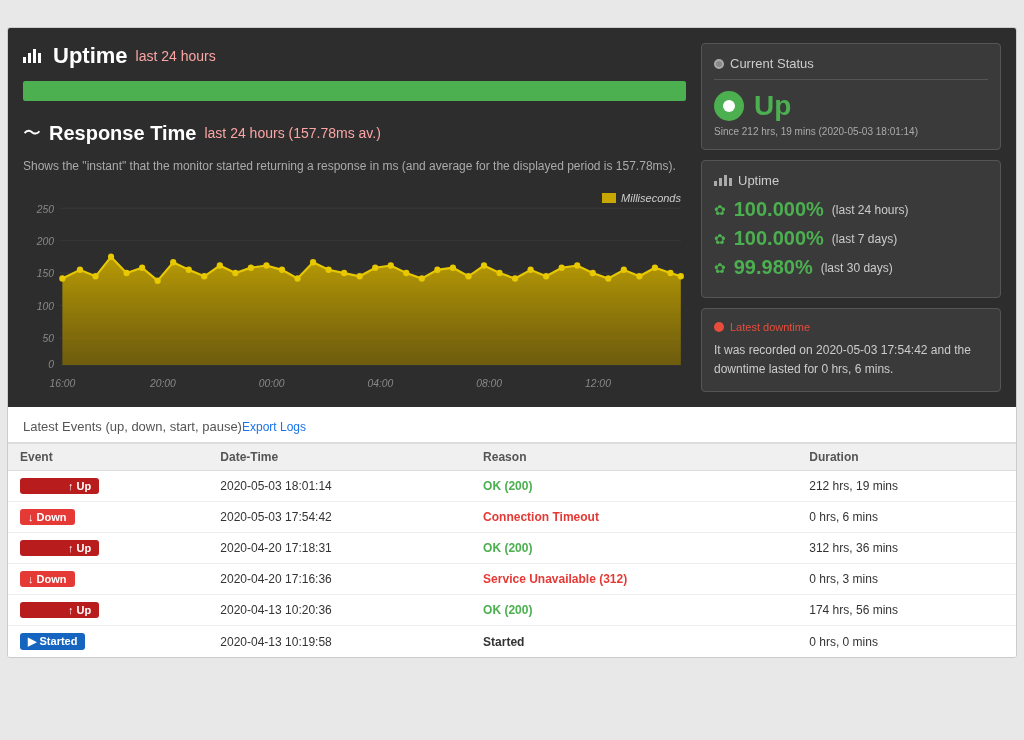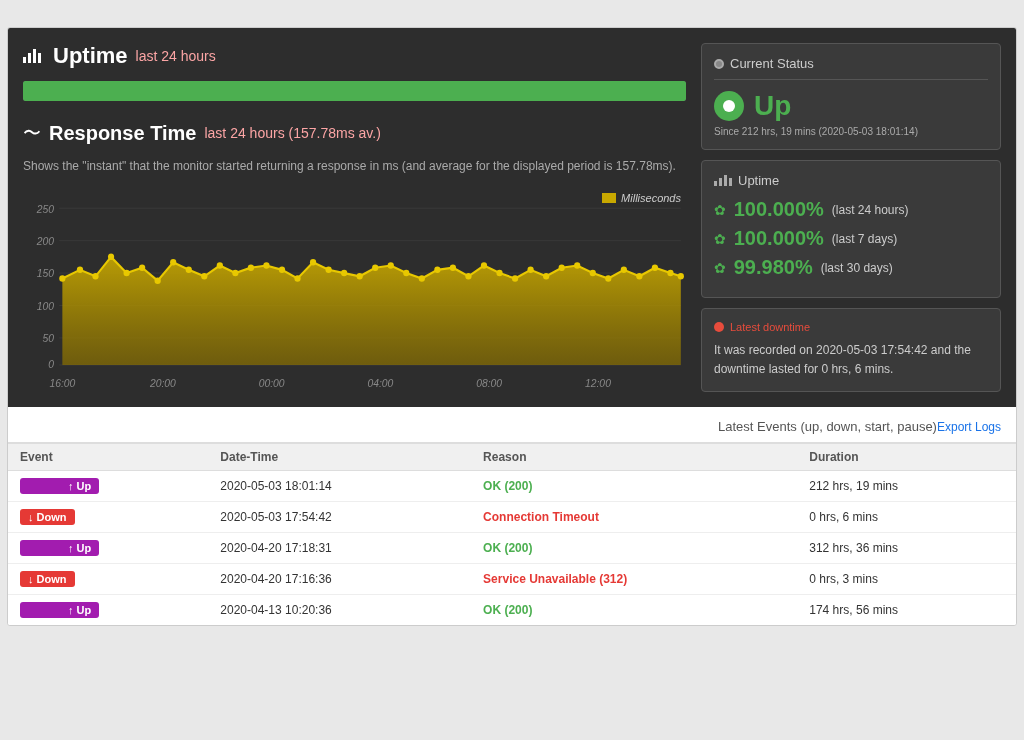--- a/index.html
+++ b/index.html
@@ -62,32 +62,32 @@
 
     
     .downtime-box { background: #3a3a3a; border: 1px solid #555; border-radius: 4px; padding: 12px; }
     .downtime-header { display: flex; align-items: center; gap: 6px; font-size: 11px; color: #e74c3c; margin-bottom: 8px; }
     .downtime-dot { width: 10px; height: 10px; border-radius: 50%; background: #e74c3c; }
     .downtime-text { font-size: 12px; color: #ccc; line-height: 1.6; }
 
     
     .bottom-section { background: #fff; padding: 0; }
 
-    .events-header { display: flex; justify-content: flex-end; align-items: center; padding: 12px 15px 8px; border-bottom: 2px solid #ddd; }
+    .events-header { display: flex; justify-content: flex-start; align-items: center; padding: 12px 15px 8px; border-bottom: 2px solid #ddd; }
     .events-title { font-size: 13px; color: #555; }
     .export-link { font-size: 12px; color: #1a73e8; text-decoration: none; }
 
     
     .events-table { width: 100%; border-collapse: collapse; }
     .events-table th { background: #f0f0f0; text-align: left; padding: 6px 12px; font-size: 12px; color: #555; border-bottom: 1px solid #ddd; font-weight: bold; }
     .events-table td { padding: 7px 12px; font-size: 12px; border-bottom: 1px solid #eee; }
     .events-table tr:last-child td { border-bottom: none; }
 
     .badge { display: inline-block; padding: 2px 8px; border-radius: 3px; font-size: 11px; font-weight: bold; color: #fff; }
-    .badge-up { background: #a21caf; padding-left: 48px; }
+    .badge-up { background: #b91c1c; padding-left: 48px; }
     .badge-down { background: #e53935; }
     .badge-started { background: #1565c0; }
 
     .reason-ok { color: #4caf50; font-weight: bold; }
     .reason-error { color: #e53935; font-weight: bold; }
 
     .icon-bars { display: inline-flex; gap: 2px; align-items: flex-end; margin-right: 4px; }
     .icon-bars span { background: #fff; display: block; width: 3px; }
 
     .wave-icon { font-size: 18px; color: #fff; }
@@ -303,16 +303,22 @@
     <td>2020-04-20 17:16:36</td>
     <td><span class="reason-error" style="">Service Unavailable (312)</span></td>
     <td>0 hrs, 3 mins</td>
   </tr>
           <tr>
     <td><span class="badge badge-up">↑ Up</span></td>
     <td>2020-04-13 10:20:36</td>
     <td><span class="reason-ok" style="">OK (200)</span></td>
     <td>174 hrs, 56 mins</td>
   </tr>
+          <tr>
+    <td><span class="badge badge-started">▶ Started</span></td>
+    <td>2020-04-13 10:19:58</td>
+    <td><span style="font-weight:bold;">Started</span></td>
+    <td>0 hrs, 0 mins</td>
+  </tr>
         </tbody>
     </table>
   </div>
 </div>
 
 </body></html>

